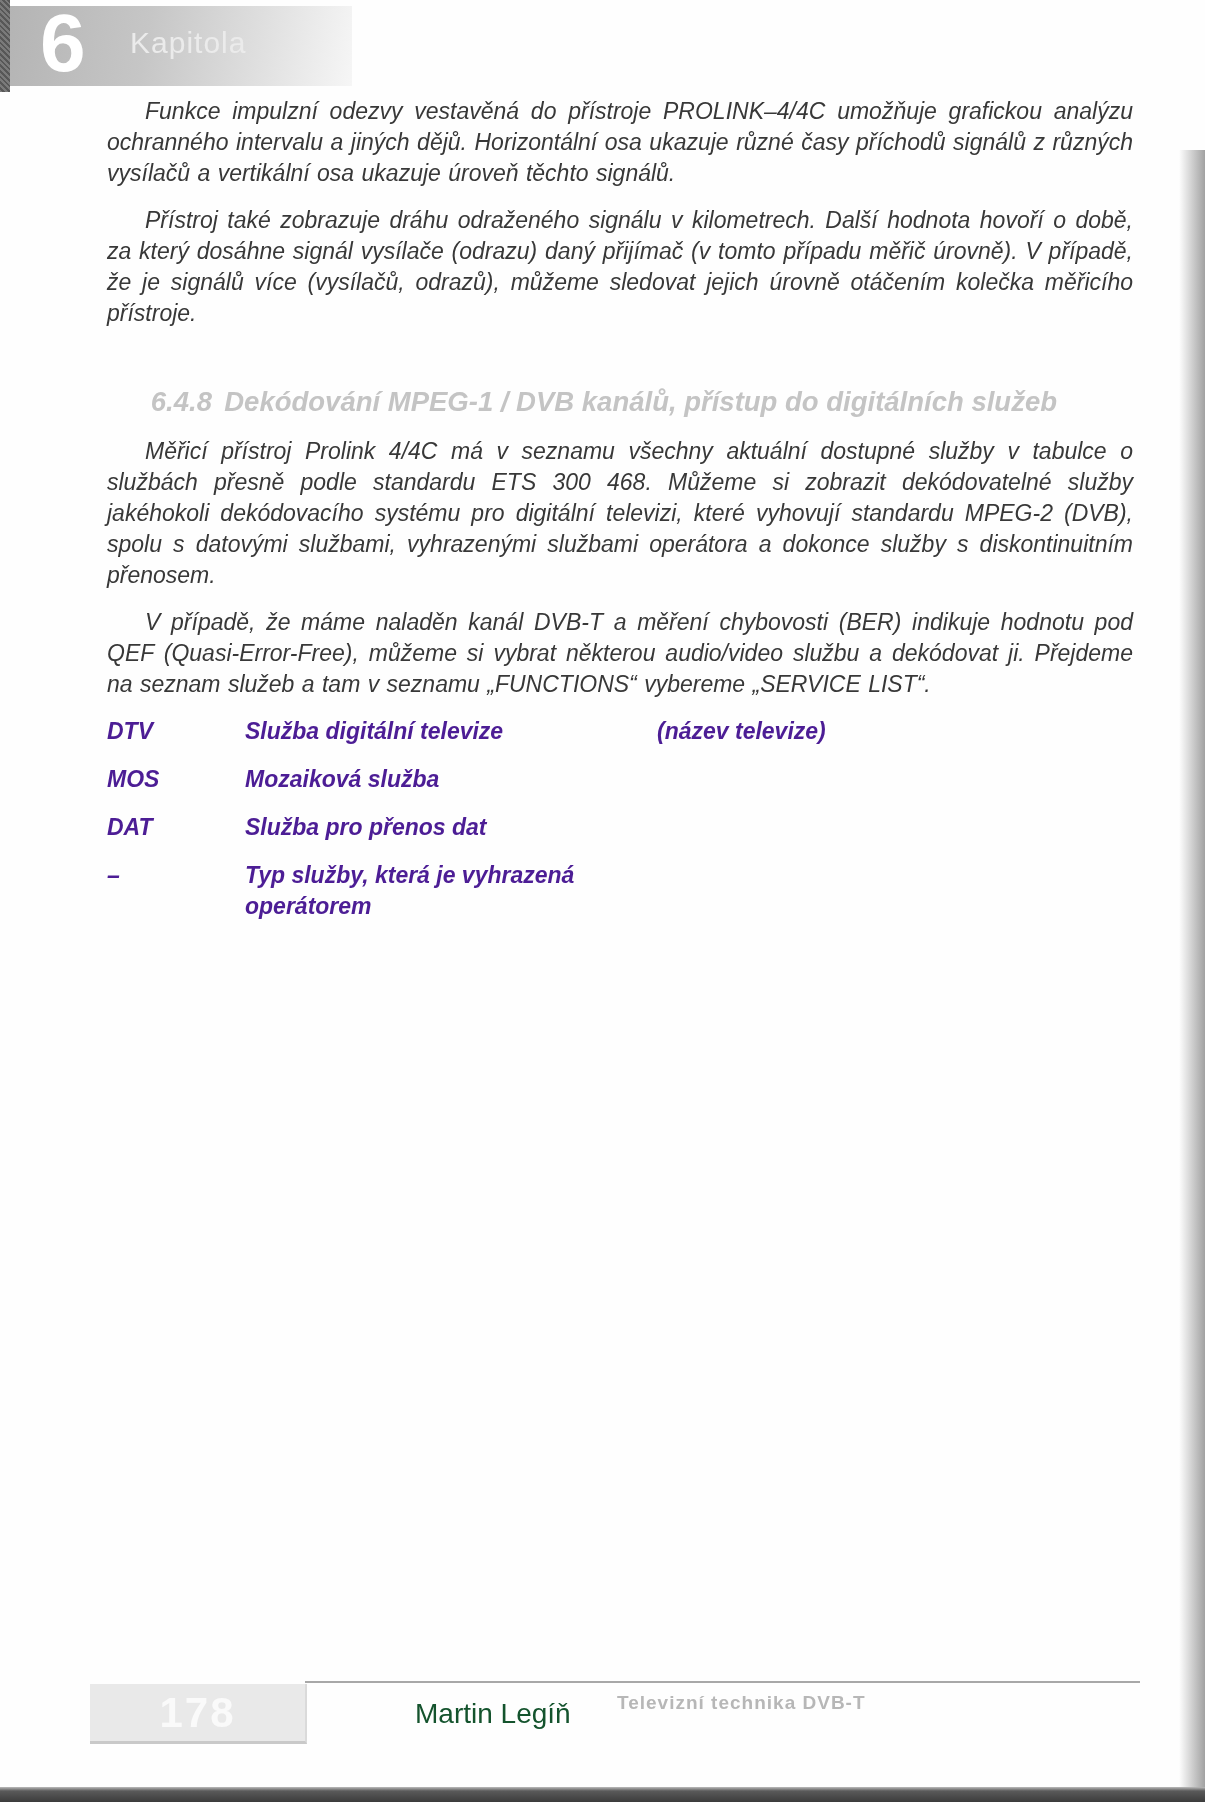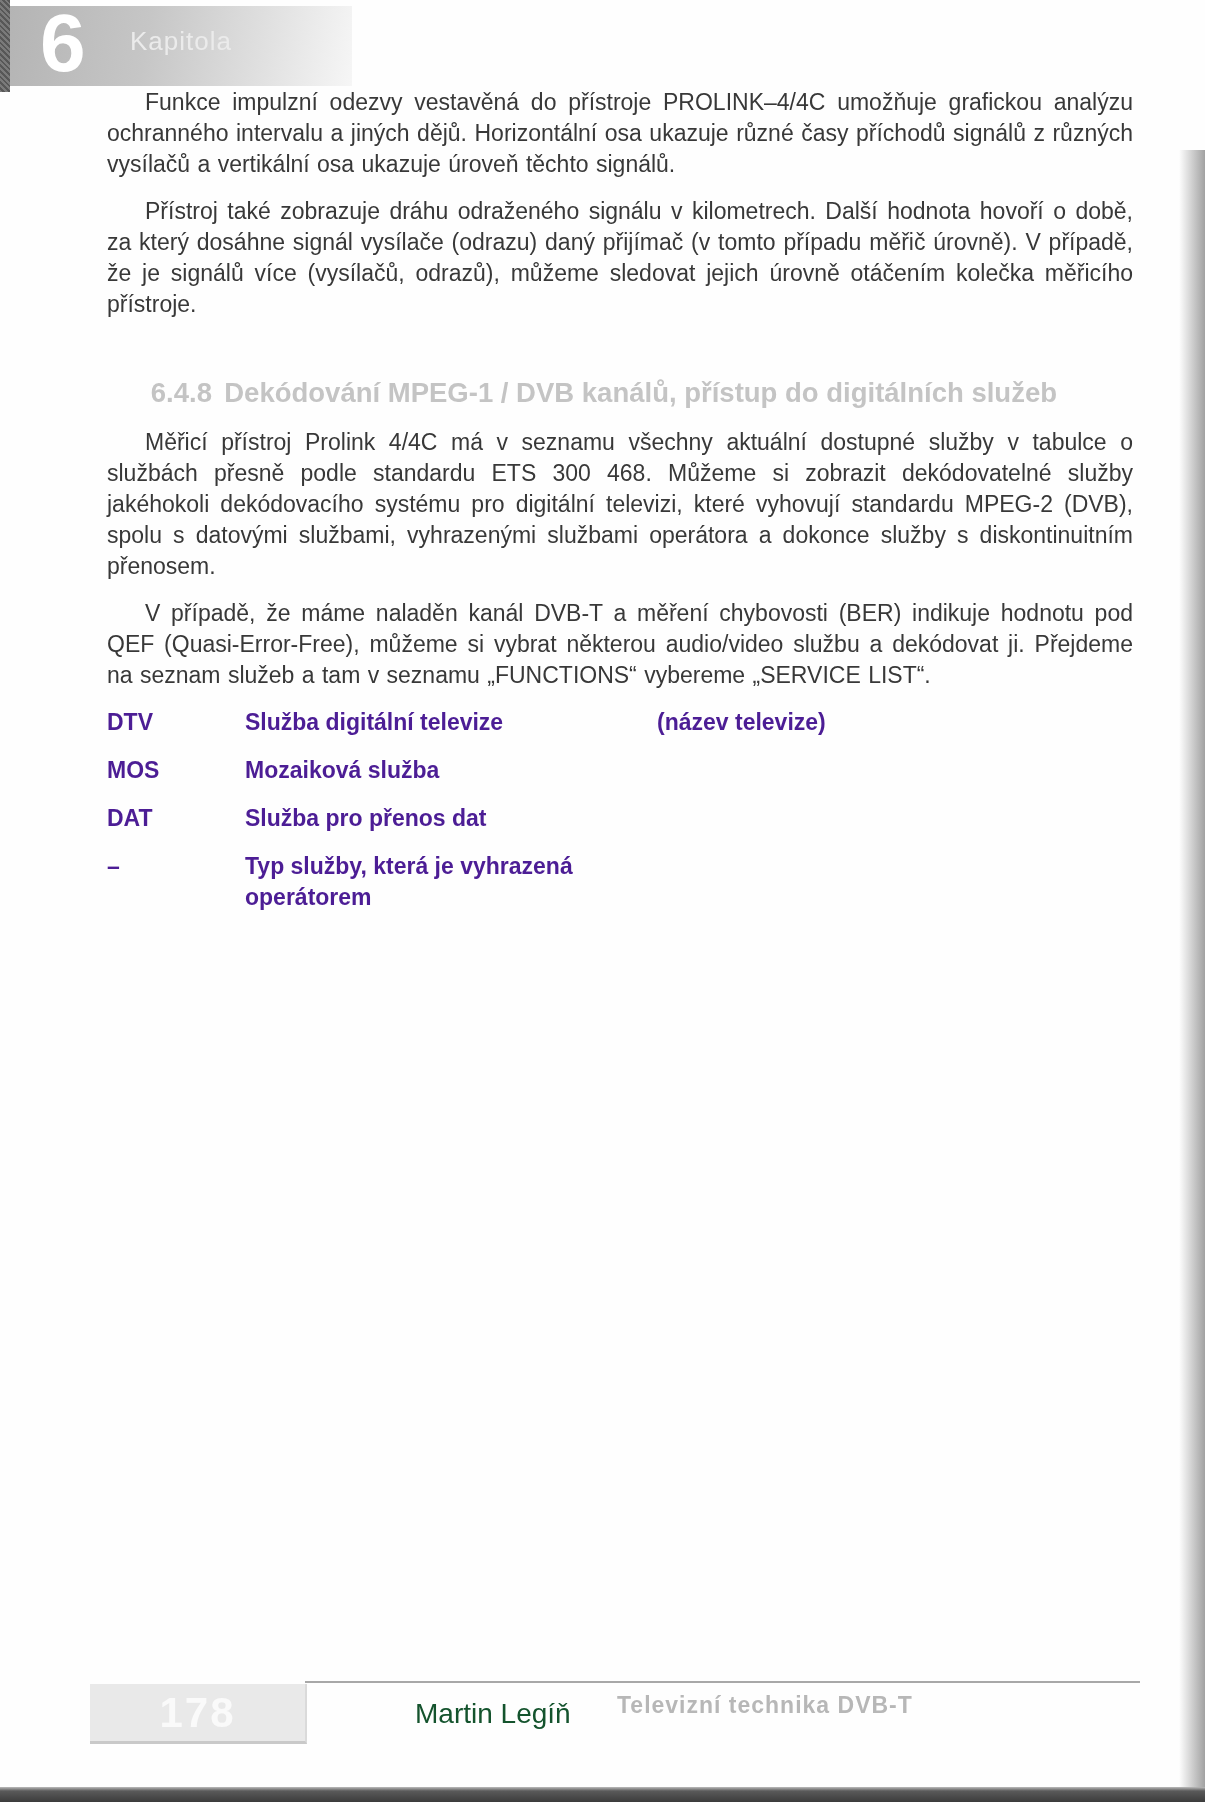--- a/index.html
+++ b/index.html
@@ -22,27 +22,27 @@
   .chapter-banner{
     position:absolute;left:10px;top:6px;width:342px;height:80px;
     background:linear-gradient(100deg,#b4b4b4 0%,#c6c6c6 40%,#dfdfdf 72%,#f6f6f6 100%);
   }
   .chapter-number{
     position:absolute;left:30px;top:-4px;
     font-size:82px;font-weight:bold;line-height:82px;color:#ffffff;
   }
   .chapter-label{
     position:absolute;left:120px;top:20px;
-    font-size:26px;color:#ebebeb;letter-spacing:1px;
+    font-size:30px;color:#ebebeb;letter-spacing:1px;
   }
 
   
   .content{
-    position:absolute;left:107px;top:87px;width:1026px;
-    color:#383838;font-size:23px;line-height:31px;
+    position:absolute;left:107px;top:96px;width:1026px;
+    color:#383838;font-size:23px;line-height:31px;font-style:italic;
   }
   .content p{
     margin:0 0 16px 0;text-align:justify;text-indent:38px;
     word-spacing:1px;
   }
   .section-heading{
     display:flex;margin:54px 0 16px 0;
     color:#c4c4c4;font-weight:bold;font-size:27.5px;line-height:37px;text-align:right;
   }
   .section-number{flex:none;width:105px;}
@@ -72,21 +72,21 @@
   }
   .page-number{
     font-size:42px;font-weight:bold;color:#fafafa;letter-spacing:2px;
   }
   .footer-author{
     position:absolute;left:415px;top:1698px;
     font-size:28px;color:#14532d;
   }
   .footer-book-title{
     position:absolute;left:617px;top:1692px;
-    font-size:23px;font-weight:bold;color:#b7b7b7;letter-spacing:1px;
+    font-size:19px;font-weight:bold;color:#b7b7b7;letter-spacing:1px;
   }
 
   
   .scan-shadow-right{
     position:absolute;right:0;top:150px;bottom:14px;width:26px;
     background:linear-gradient(to right,rgba(110,110,110,0),rgba(85,85,85,0.55));
   }
   .scan-edge-bottom{
     position:absolute;left:0;top:1787px;width:1205px;height:15px;
     background:linear-gradient(to bottom,#bbbbbb 0,#5a5a5a 4px,#3c3c3c 100%);

